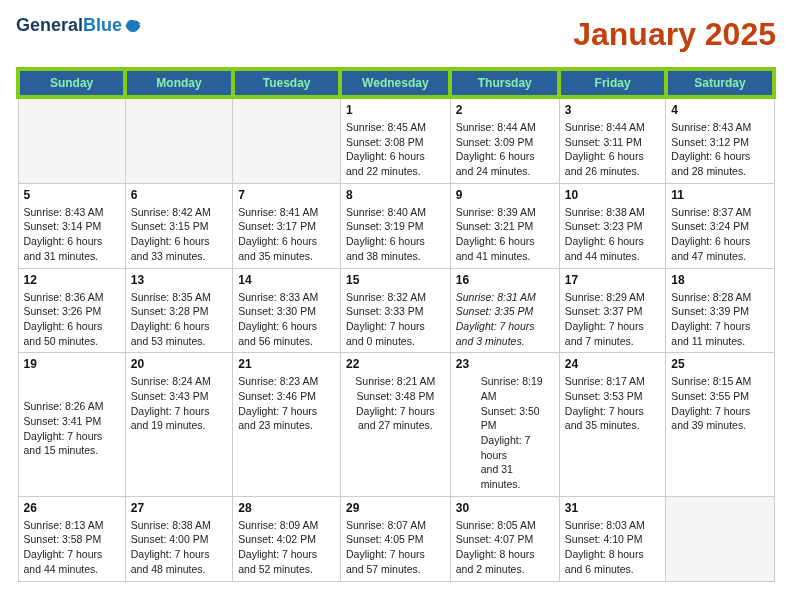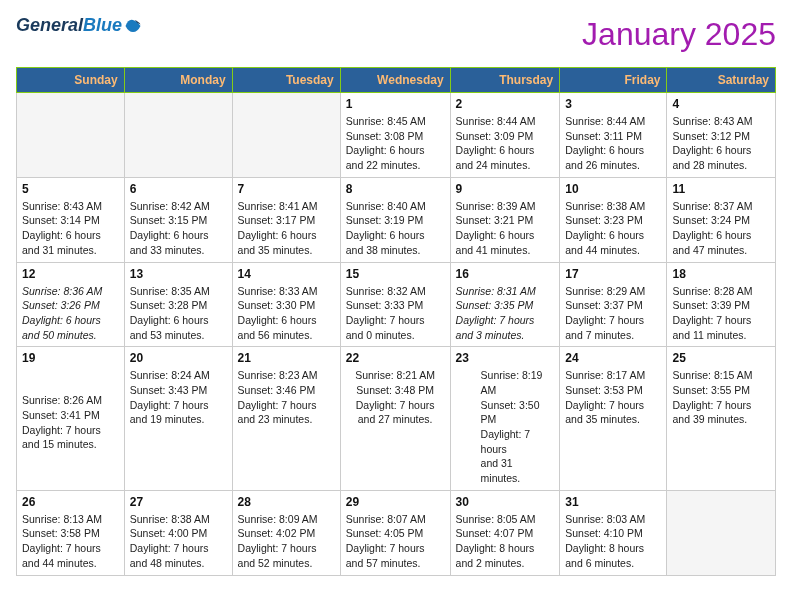--- a/index.html
+++ b/index.html
@@ -7,21 +7,20 @@
       font-family: Arial, sans-serif;
       background: #fff;
       width: 792px;
       min-height: 612px;
       padding: 16px;
     }
     .header-logo {
       display: flex;
       align-items: center;
       margin-bottom: 4px;
-      font-style: italic;
     }
     .logo-text {
       font-size: 18px;
       font-weight: bold;
       color: #1a3a5c;
       line-height: 1.1;
     }
     .logo-text span {
       color: #1a7abf;
     }
@@ -29,39 +28,39 @@
       width: 18px;
       height: 18px;
       margin-left: 2px;
     }
     .title-section {
       text-align: right;
       margin-bottom: 8px;
     }
     .month-title {
       font-size: 32px;
-      font-weight: normal;
-      color: #a21caf;
+      font-weight: bold;
+      color: #c2410c;
     }
     .location-title {
       font-size: 16px;
       color: #333;
     }
     .calendar {
       width: 100%;
       border-collapse: collapse;
       font-size: 11px;
     }
     .calendar th {
       background-color: #2a6099;
-      color: #fdba74;
-      text-align: right;
+      color: #86efac;
+      text-align: center;
       padding: 5px 6px;
       font-size: 12px;
-      border: 1px solid #84cc16;
+      border: 4px solid #84cc16;
     }
     .calendar td {
       border: 1px solid #ccc;
       vertical-align: top;
       padding: 4px 5px;
       width: 113px;
       height: 80px;
     }
     .cell-empty {
       background: #f5f5f5;
@@ -191,21 +190,21 @@
           <div class="day-number">11</div>
           <div class="cell-text" style="white-space: pre-line;">Sunrise: 8:37 AM
 Sunset: 3:24 PM
 Daylight: 6 hours
 and 47 minutes.</div>
         </td>
       </tr>
       <tr>
         <td>
           <div class="day-number">12</div>
-          <div class="cell-text" style="white-space: pre-line; font-style: italic;">Sunrise: 8:36 AM
+          <div class="cell-text" style="white-space: pre-line;">Sunrise: 8:36 AM
 Sunset: 3:26 PM
 Daylight: 6 hours
 and 50 minutes.</div>
         </td>
         <td>
           <div class="day-number">13</div>
           <div class="cell-text" style="white-space: pre-line;">Sunrise: 8:35 AM
 Sunset: 3:28 PM
 Daylight: 6 hours
 and 53 minutes.</div>

